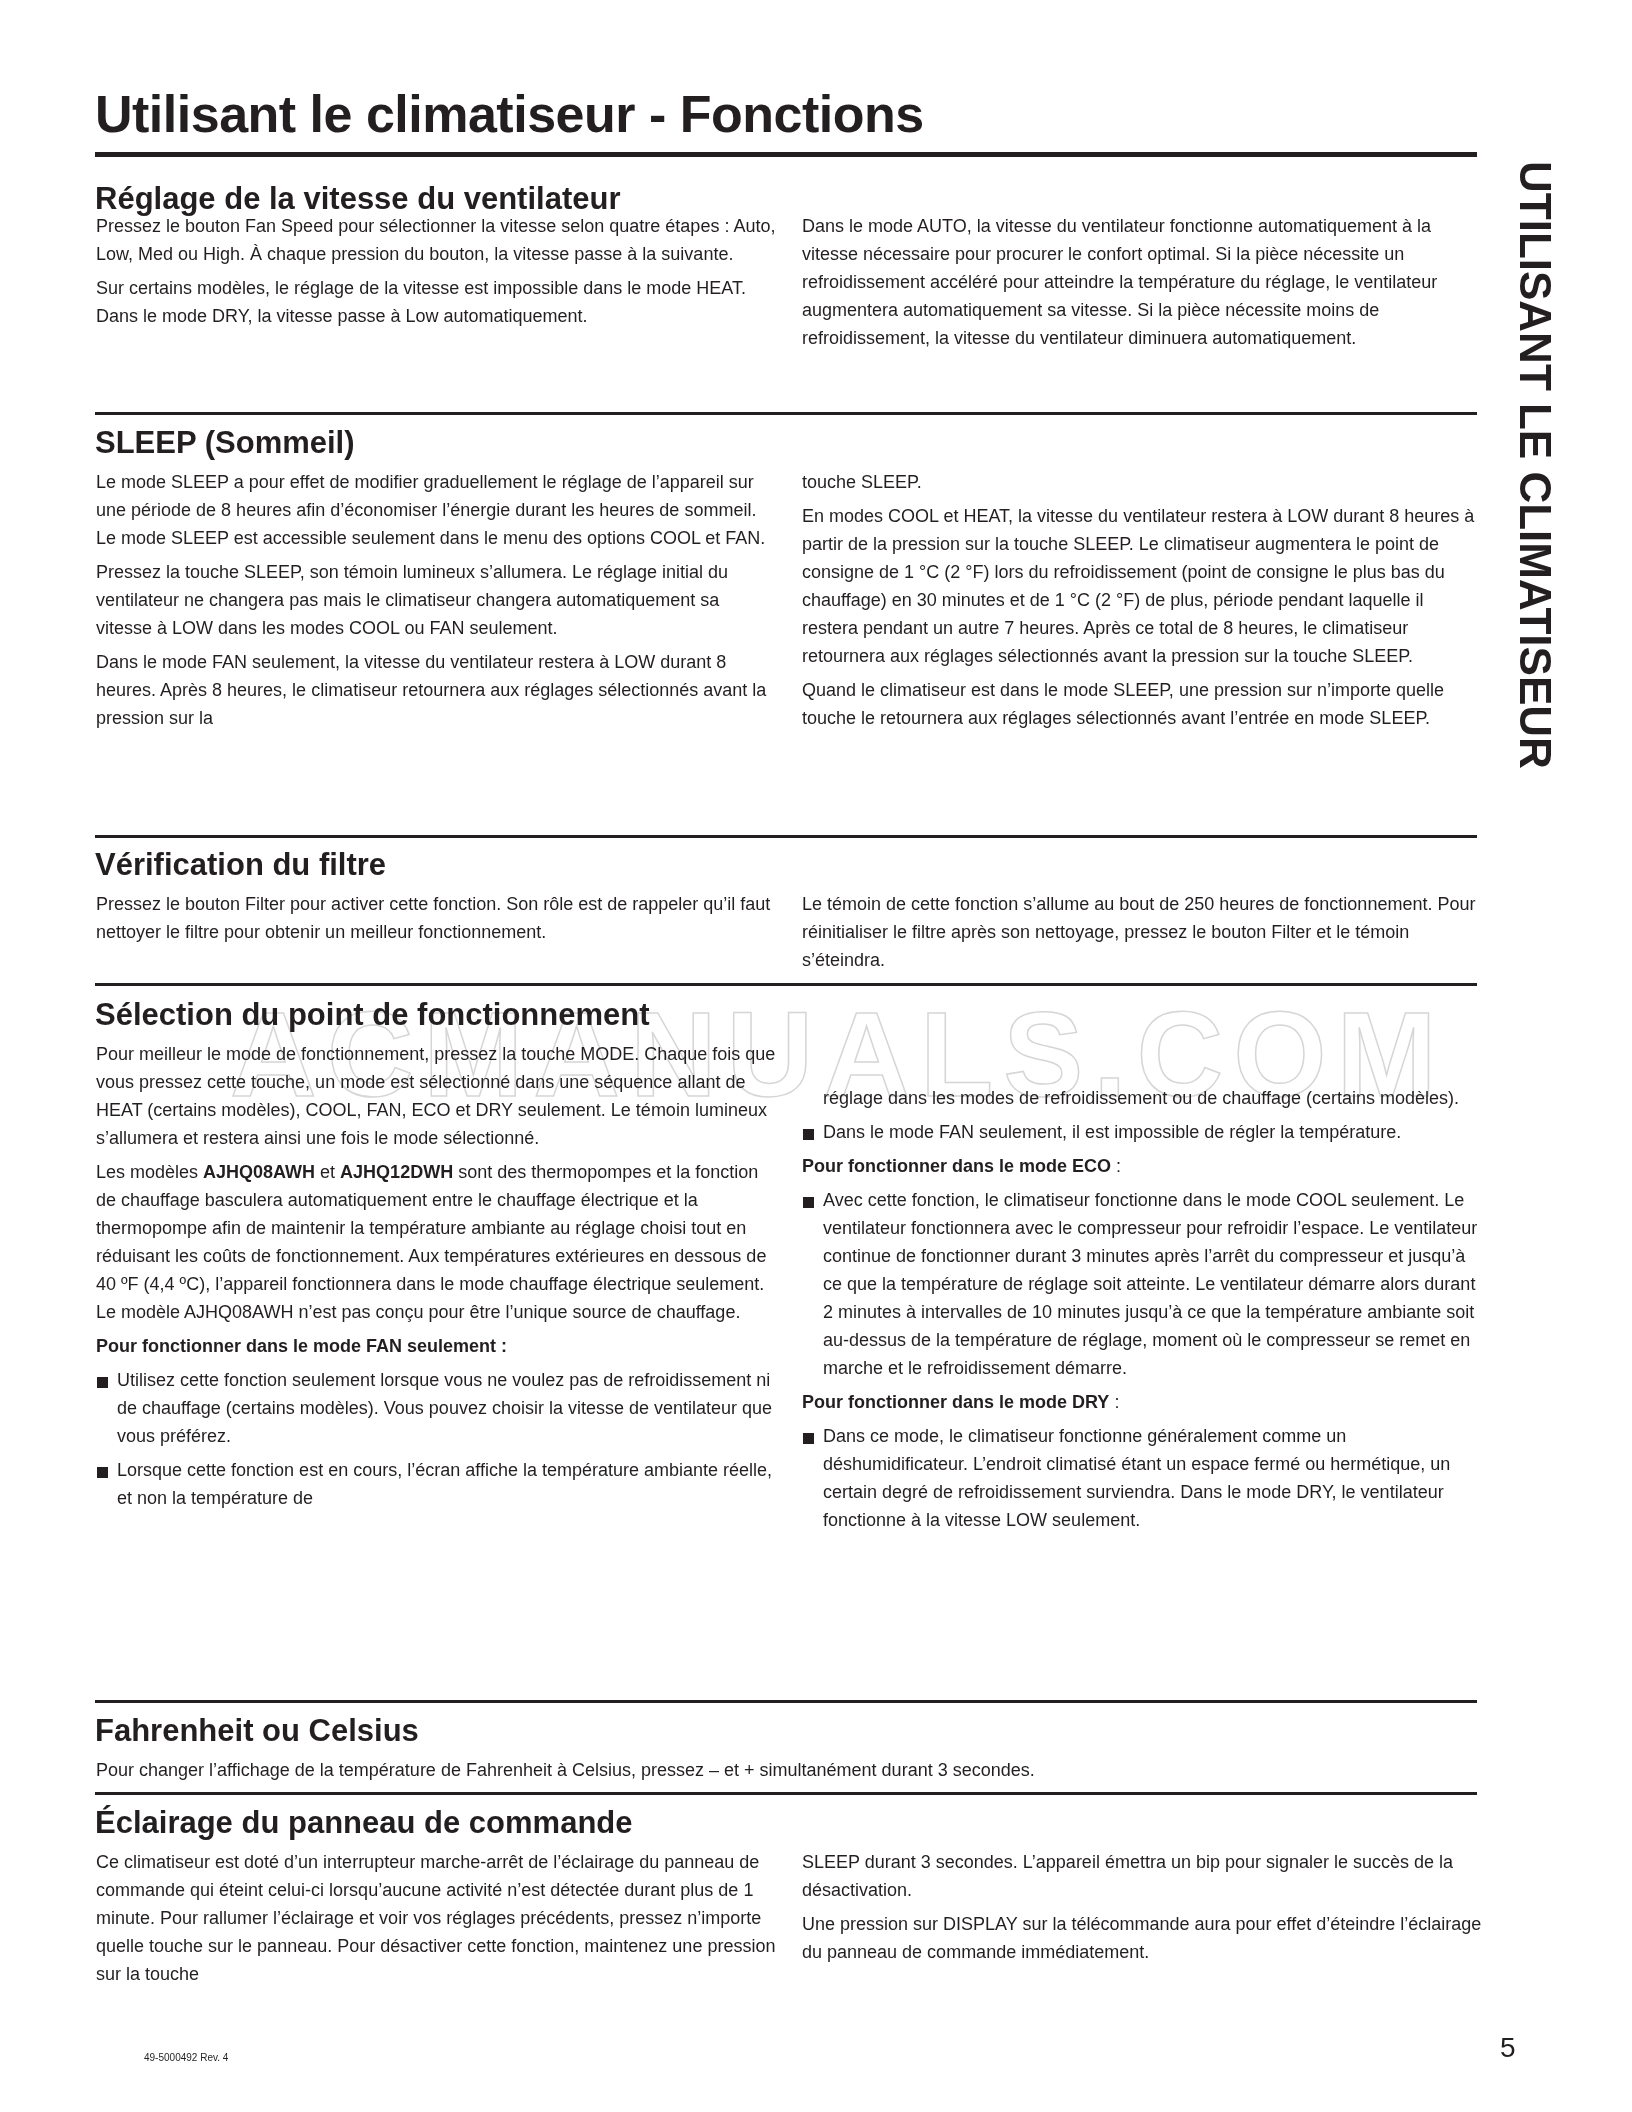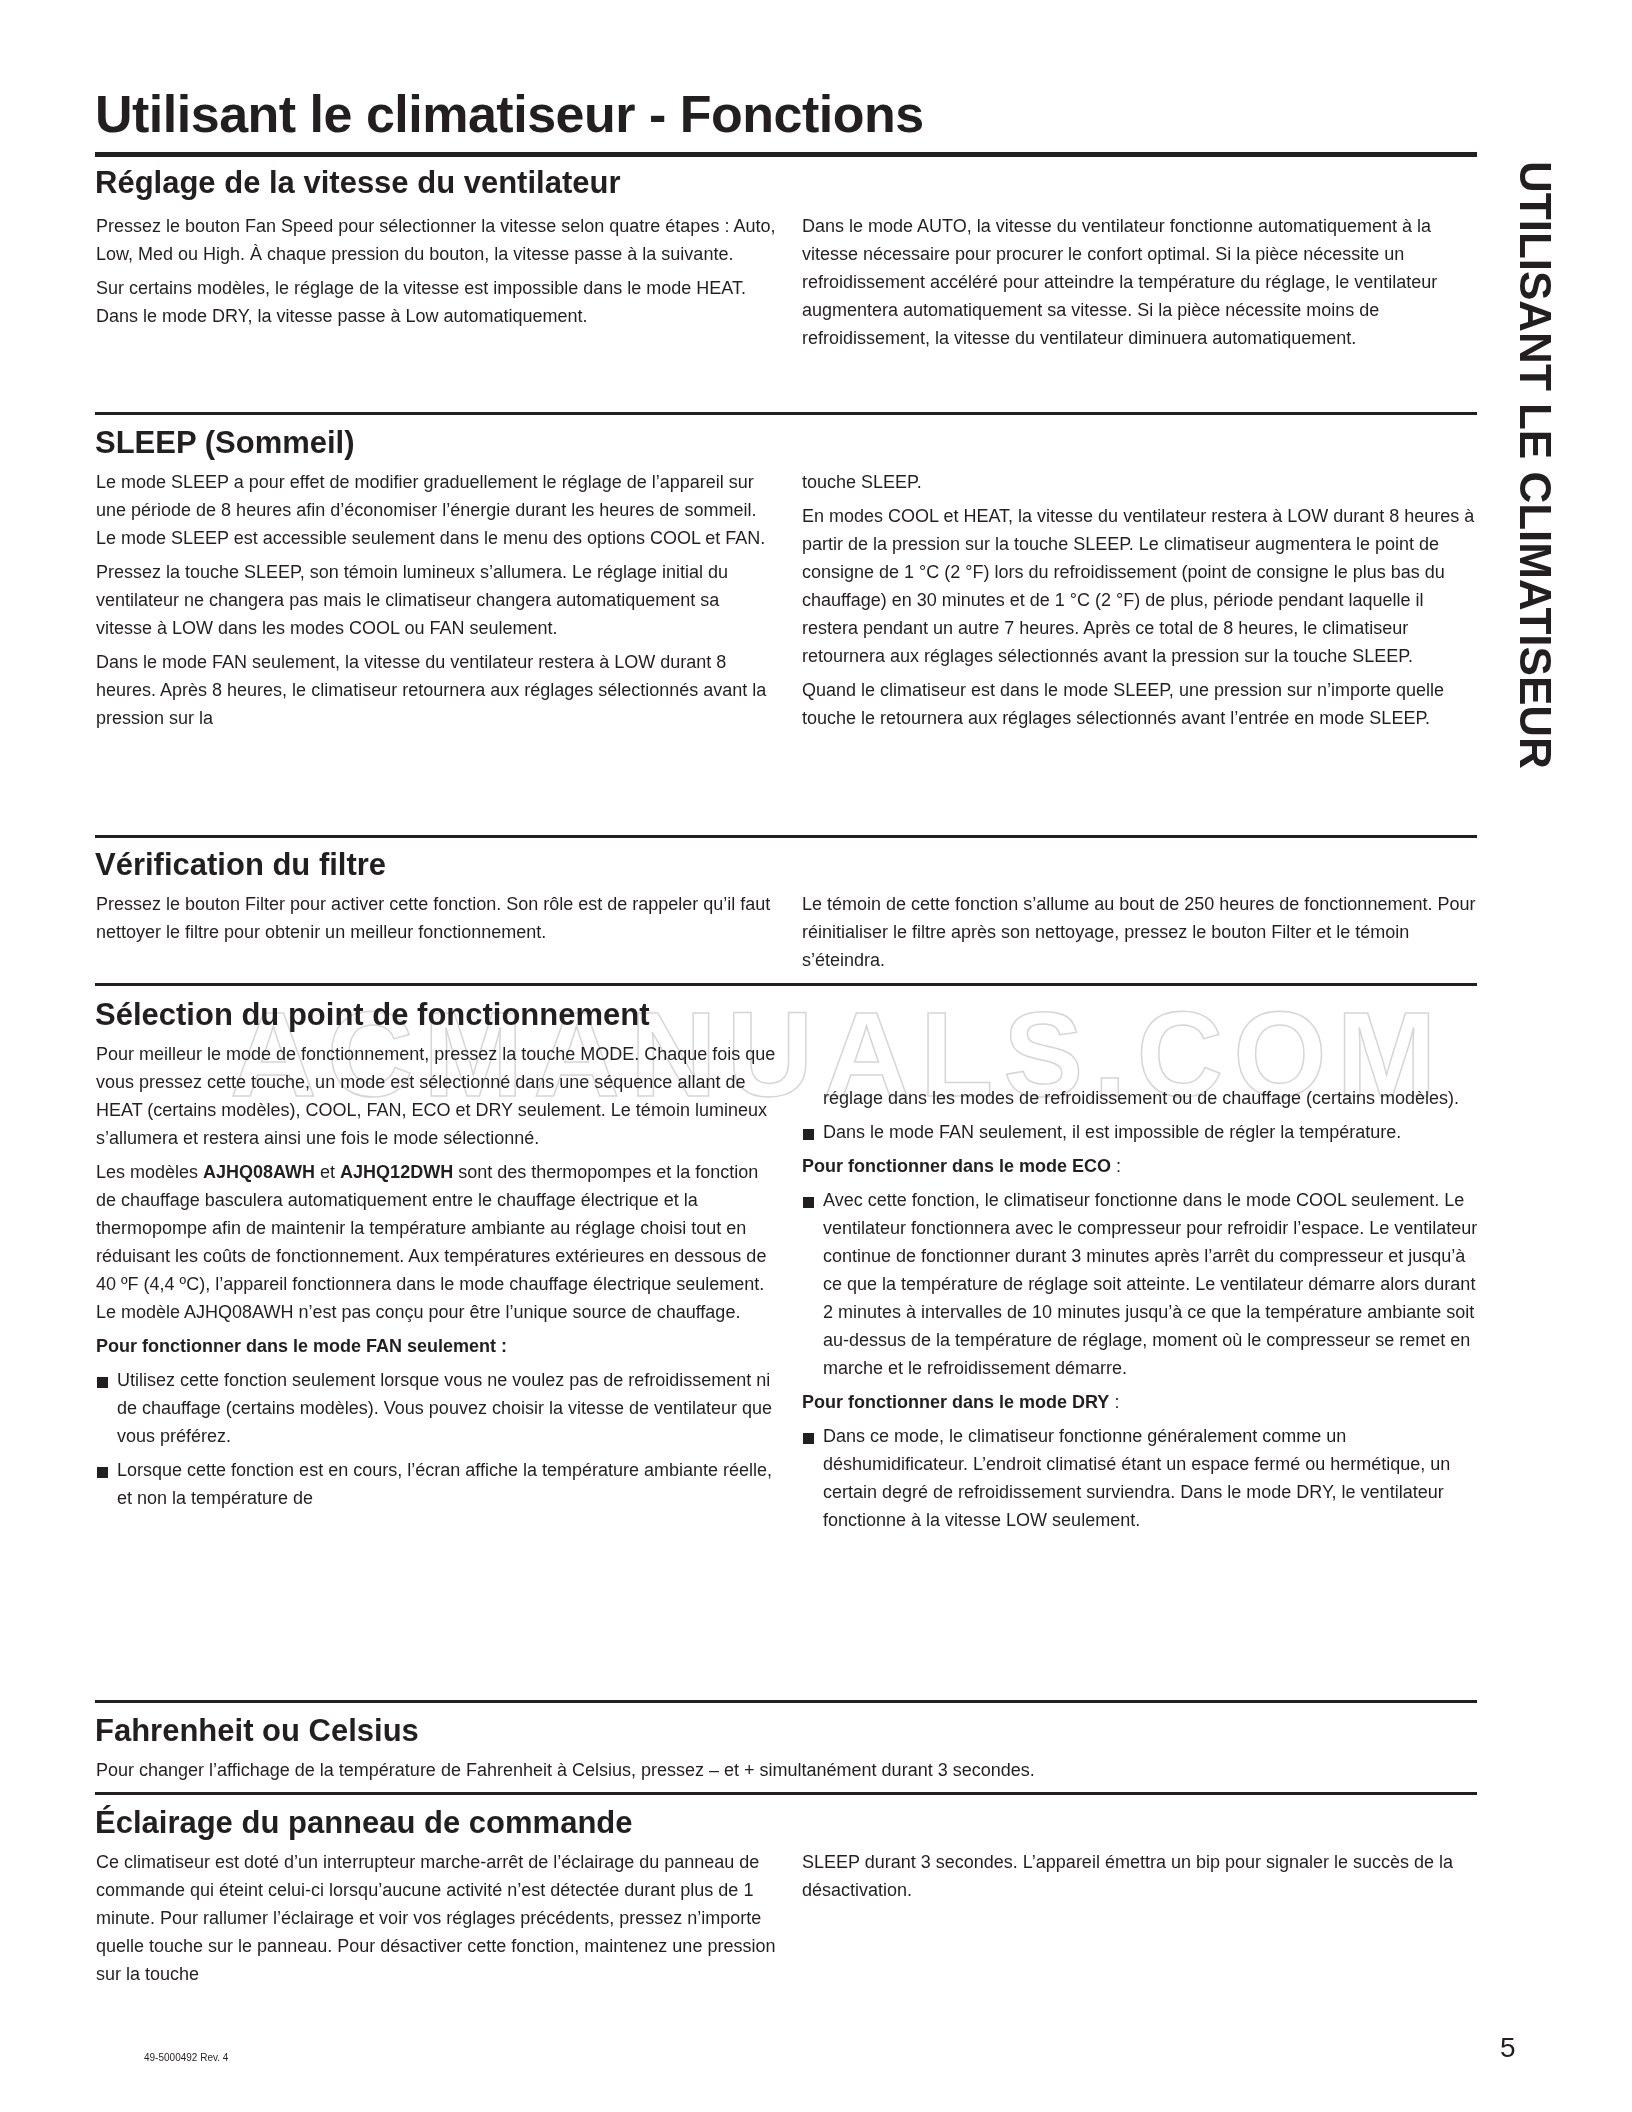--- a/index.html
+++ b/index.html
@@ -33,21 +33,21 @@
 
 <h1 class="page-title">Utilisant le climatiseur - Fonctions</h1>
 <div class="title-rule"></div>
 
 <div class="side-tab">
   <span>UTILISANT LE CLIMATISEUR</span>
 </div>
 
 <div class="watermark">ACMANUALS.COM</div>
 
-<h2 class="section-h" style="top:164px;text-align:center;">Réglage de la vitesse du ventilateur</h2>
+<h2 class="section-h" style="top:180px;text-align:center;">Réglage de la vitesse du ventilateur</h2>
 <div class="col col-left" style="top:212px;">
   <p>Pressez le bouton Fan Speed pour sélectionner la vitesse selon quatre étapes : Auto, Low, Med ou High. À chaque pression du bouton, la vitesse passe à la suivante.</p>
   <p>Sur certains modèles, le réglage de la vitesse est impossible dans le mode HEAT. Dans le mode DRY, la vitesse passe à Low automatiquement.</p>
 </div>
 <div class="col col-right" style="top:212px;">
   <p>Dans le mode AUTO, la vitesse du ventilateur fonctionne automatiquement à la vitesse nécessaire pour procurer le confort optimal. Si la pièce nécessite un refroidissement accéléré pour atteindre la température du réglage, le ventilateur augmentera automatiquement sa vitesse. Si la pièce nécessite moins de refroidissement, la vitesse du ventilateur diminuera automatiquement.</p>
 </div>
 <div class="rule" style="top:412px;"></div>
 
 <h2 class="section-h" style="top:424px;">SLEEP (Sommeil)</h2>
@@ -95,16 +95,17 @@
   <p>Pour changer l’affichage de la température de Fahrenheit à Celsius, pressez – et + simultanément durant 3 secondes.</p>
 </div>
 <div class="rule" style="top:1792px;"></div>
 
 <h2 class="section-h" style="top:1804px;">Éclairage du panneau de commande</h2>
 <div class="col col-left" style="top:1848px;">
   <p>Ce climatiseur est doté d’un interrupteur marche-arrêt de l’éclairage du panneau de commande qui éteint celui-ci lorsqu’aucune activité n’est détectée durant plus de 1 minute. Pour rallumer l’éclairage et voir vos réglages précédents, pressez n’importe quelle touche sur le panneau. Pour désactiver cette fonction, maintenez une pression sur la touche</p>
 </div>
 <div class="col col-right" style="top:1848px;">
   <p>SLEEP durant 3 secondes. L’appareil émettra un bip pour signaler le succès de la désactivation.</p>
+  <p>Une pression sur DISPLAY sur la télécommande aura pour effet d’éteindre l’éclairage du panneau de commande immédiatement.</p>
 </div>
 
 <div class="footer-doc">49-5000492  Rev. 4</div>
 <div class="footer-page">5</div>
 
 </body></html>

